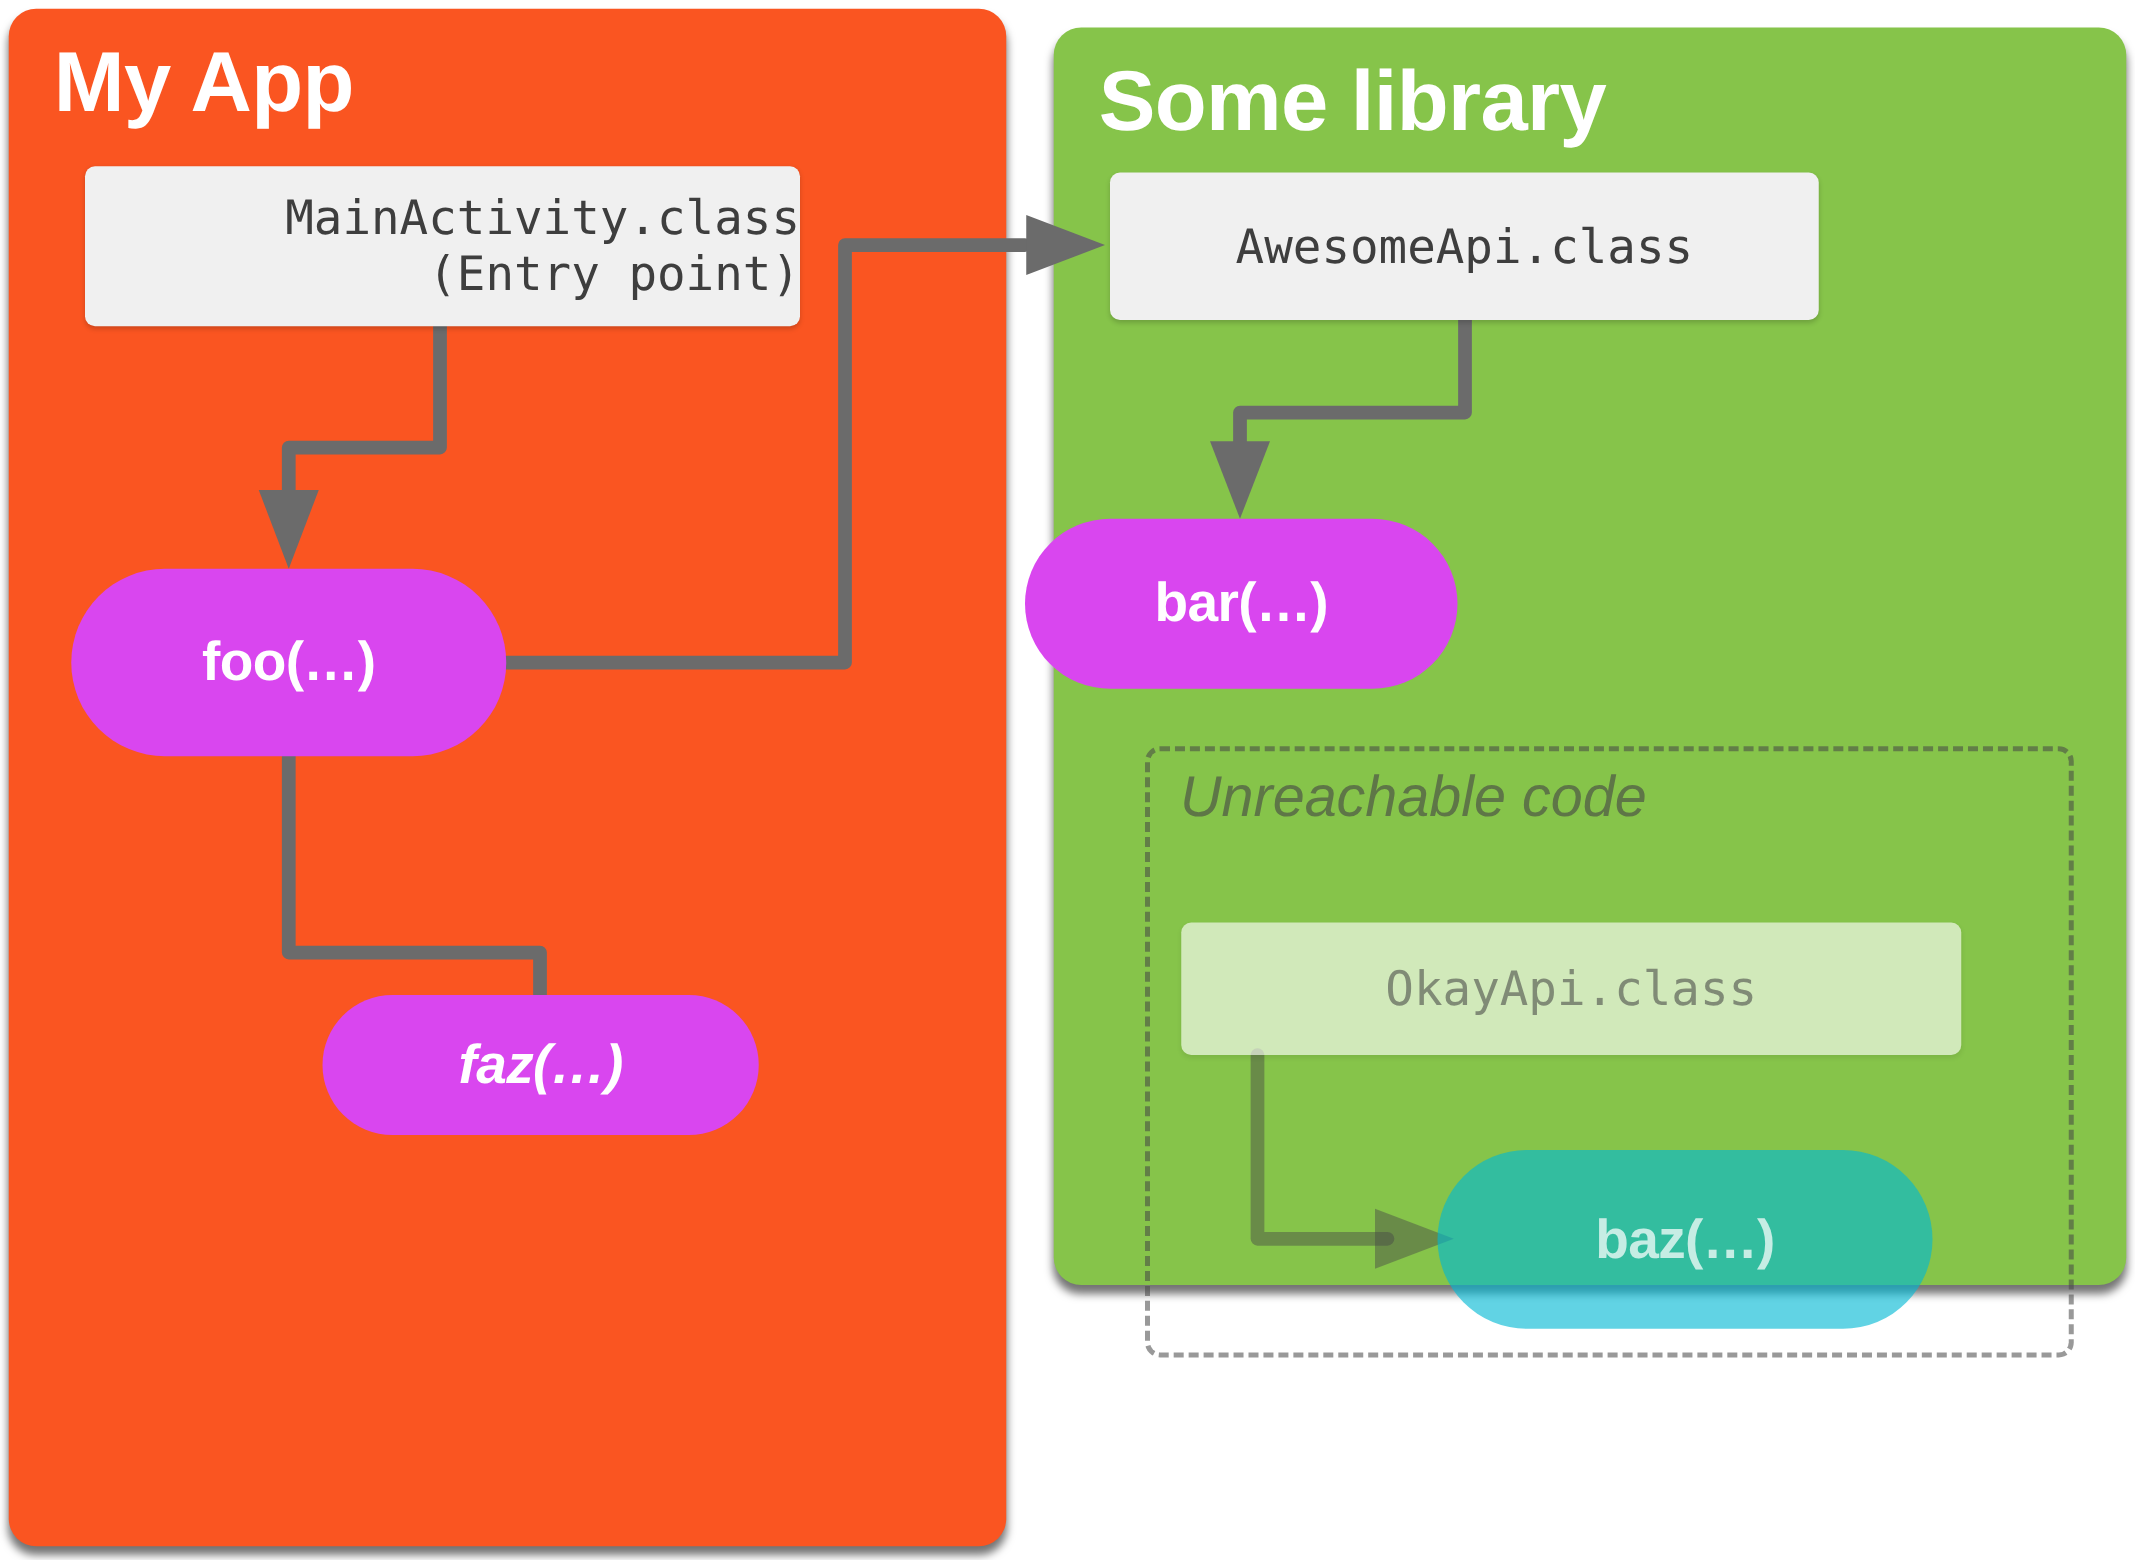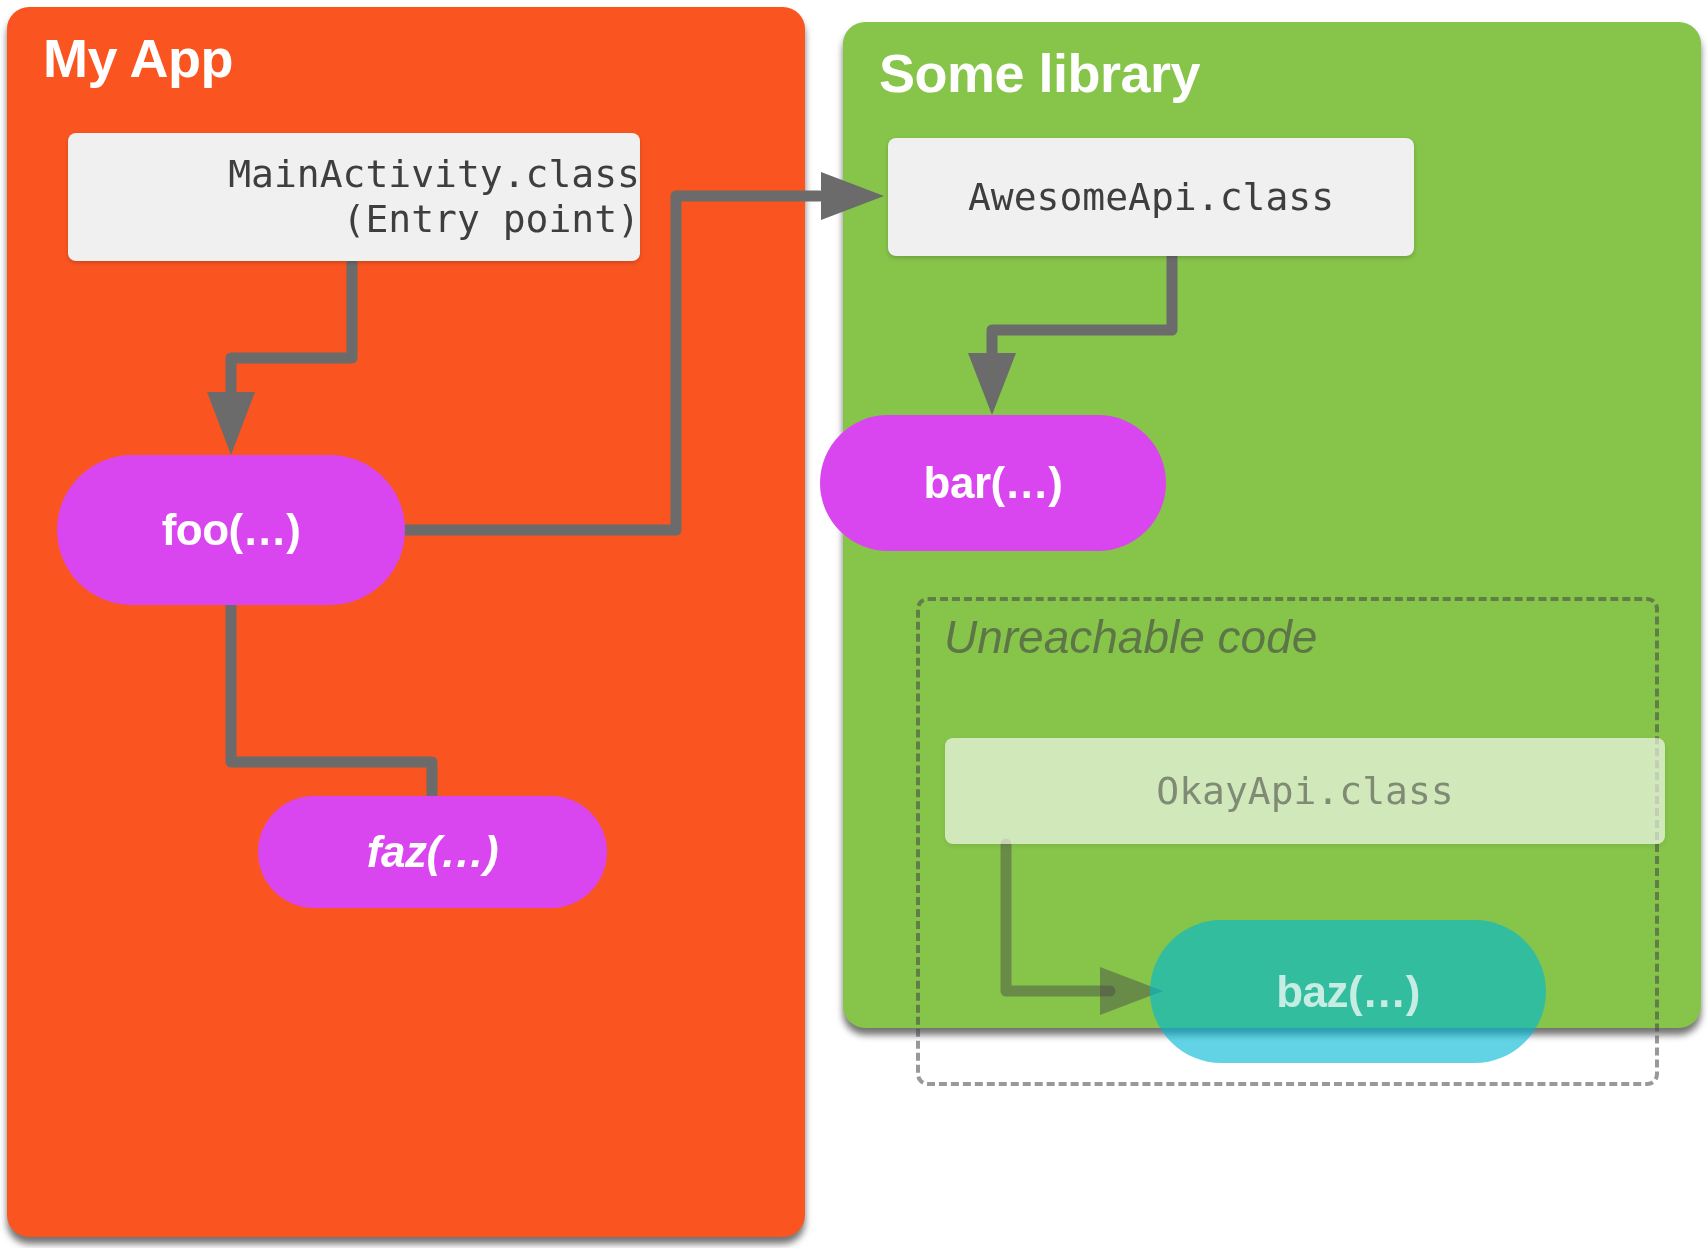--- a/index.html
+++ b/index.html
@@ -34,21 +34,21 @@
   #panel-lib {
     left: 843px; top: 22px;
     width: 858px; height: 1006px;
     background: #86C44A;
   }
   .panel-title {
     position: absolute;
     left: 36px;
     top: 20px;
     color: #ffffff;
-    font-size: 54px;
+    font-size: 68px;
     font-weight: bold;
     letter-spacing: -0.5px;
     white-space: nowrap;
   }
 
   
   .class-box {
     position: absolute;
     background: #F0F0F0;
     border-radius: 8px;
@@ -63,25 +63,25 @@
     justify-content: center;
     text-align: center;
     white-space: pre;
   }
   #box-mainactivity {
     left: 68px; top: 133px;
     width: 572px; height: 128px; align-items: flex-end;
   }
   #box-awesomeapi {
     left: 888px; top: 138px;
-    width: 526px; height: 118px;
+    width: 567px; height: 118px;
   }
   #box-okayapi {
     left: 945px; top: 738px;
-    width: 720px; height: 106px;
+    width: 624px; height: 106px;
     background: rgba(255,255,255,0.62);
     color: rgba(62,62,62,0.55);
     box-shadow: 0 2px 4px rgba(0,0,0,0.08);
   }
 
   
   .pill {
     position: absolute;
     background: #d946ef;
     border-radius: 999px;

